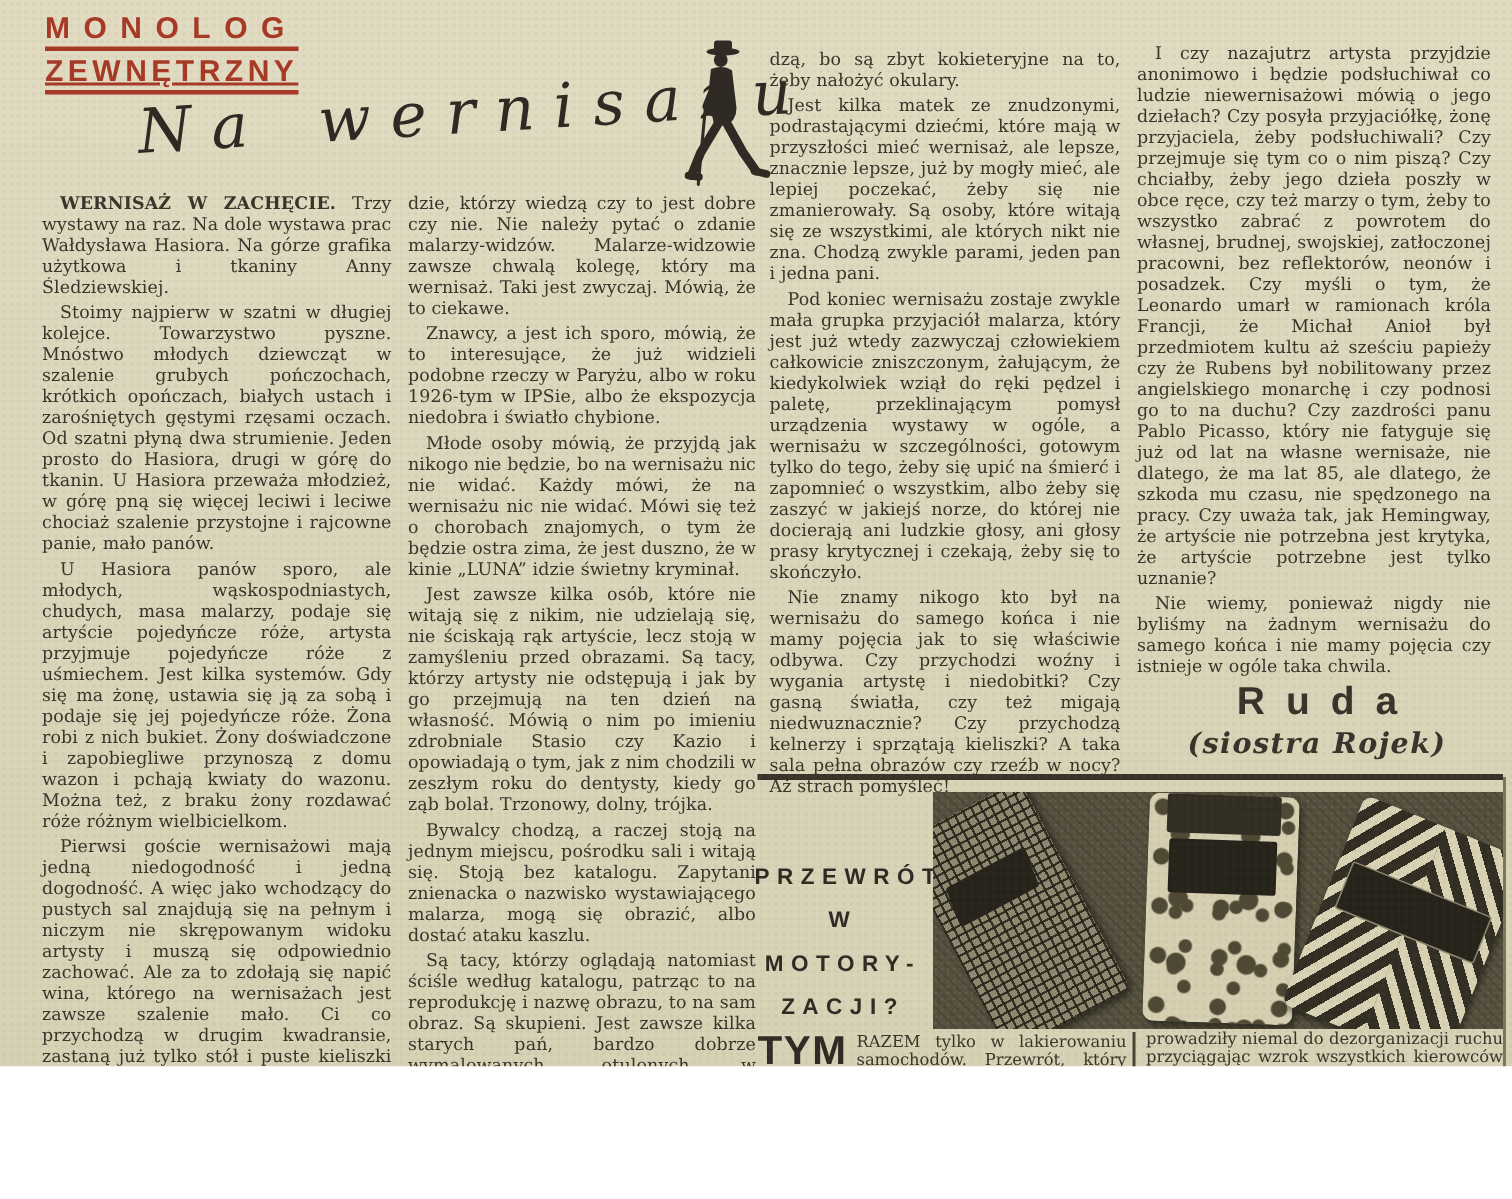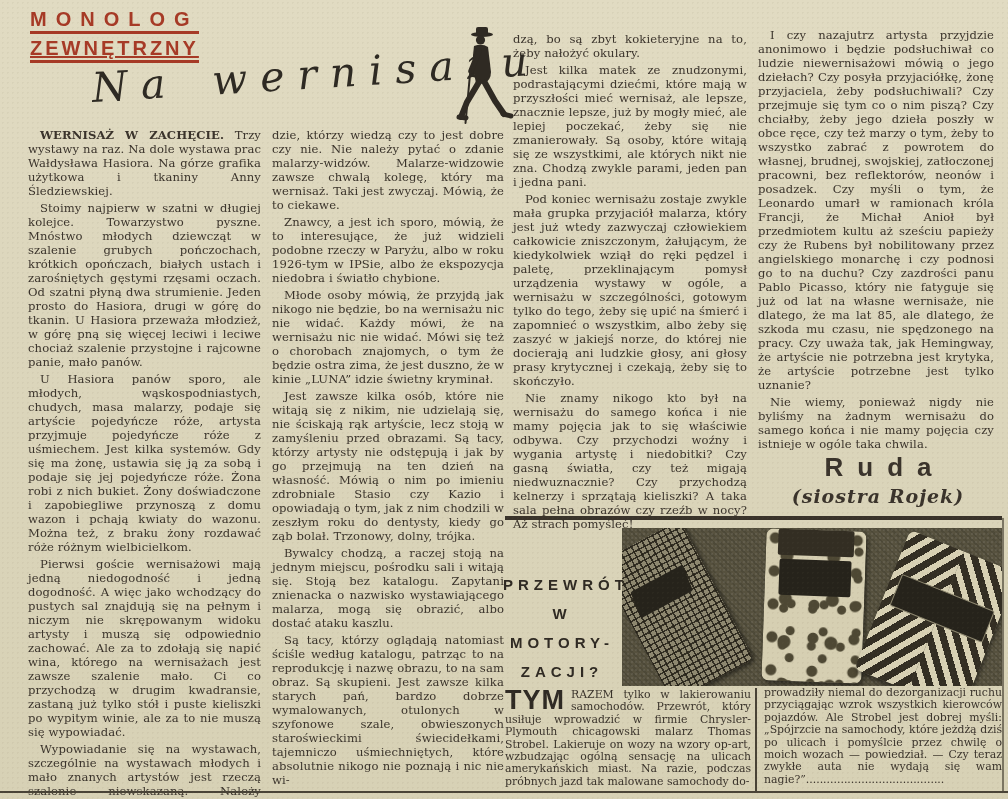--- a/index.html
+++ b/index.html
@@ -1,17 +1,17 @@
 <!DOCTYPE html>
 <html><head>
 <meta charset="utf-8">
 <style>
   html,body{margin:0;padding:0;}
   .page{
-    position:relative;width:1008px;height:799px;overflow:hidden;
+    position:relative;width:1008px;height:711px;overflow:hidden;
     background:linear-gradient(180deg,#e1dbc2 0%,#dcd6bc 40%,#d7d1b5 100%);
     font-family:"DejaVu Serif","Liberation Serif",serif;
     color:#3a332b;
   }
   .page::after{ 
     content:"";position:absolute;inset:0;pointer-events:none;
     background-image:radial-gradient(rgba(120,110,85,.07) 1px,transparent 1px);
     background-size:5px 5px;
   }
   

